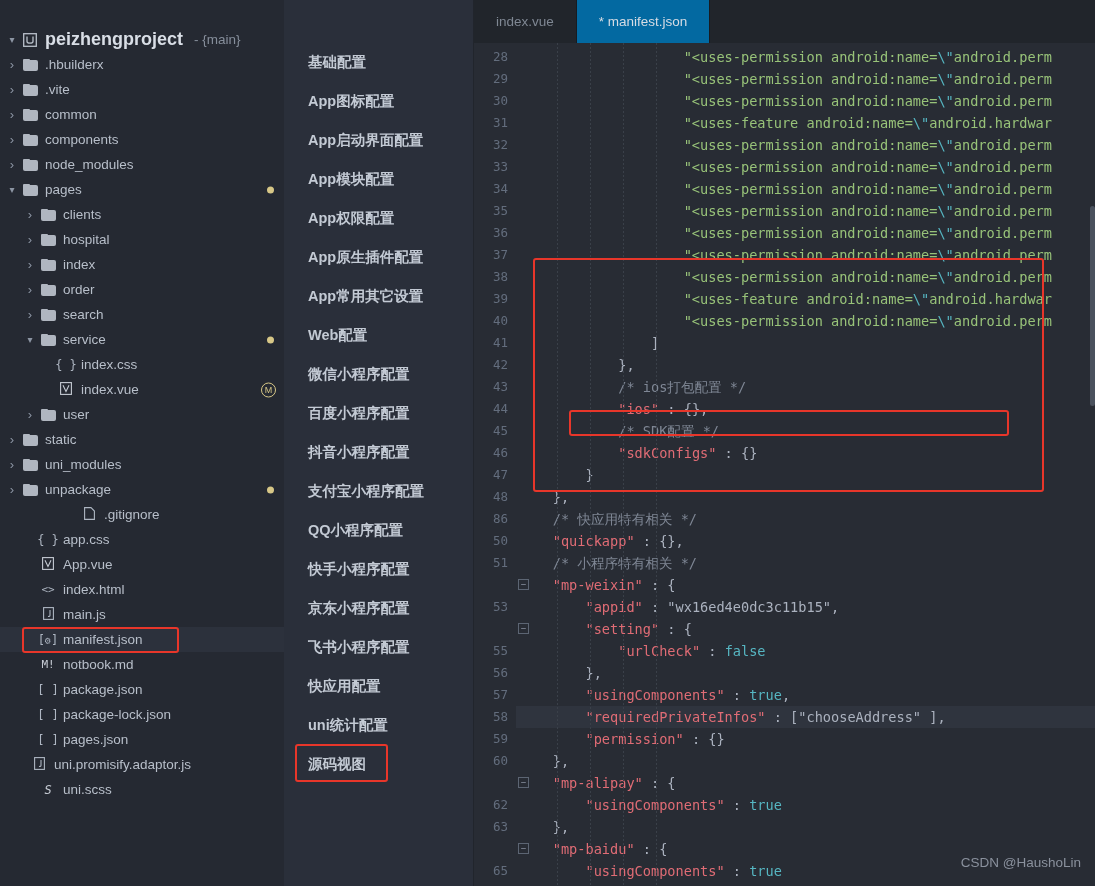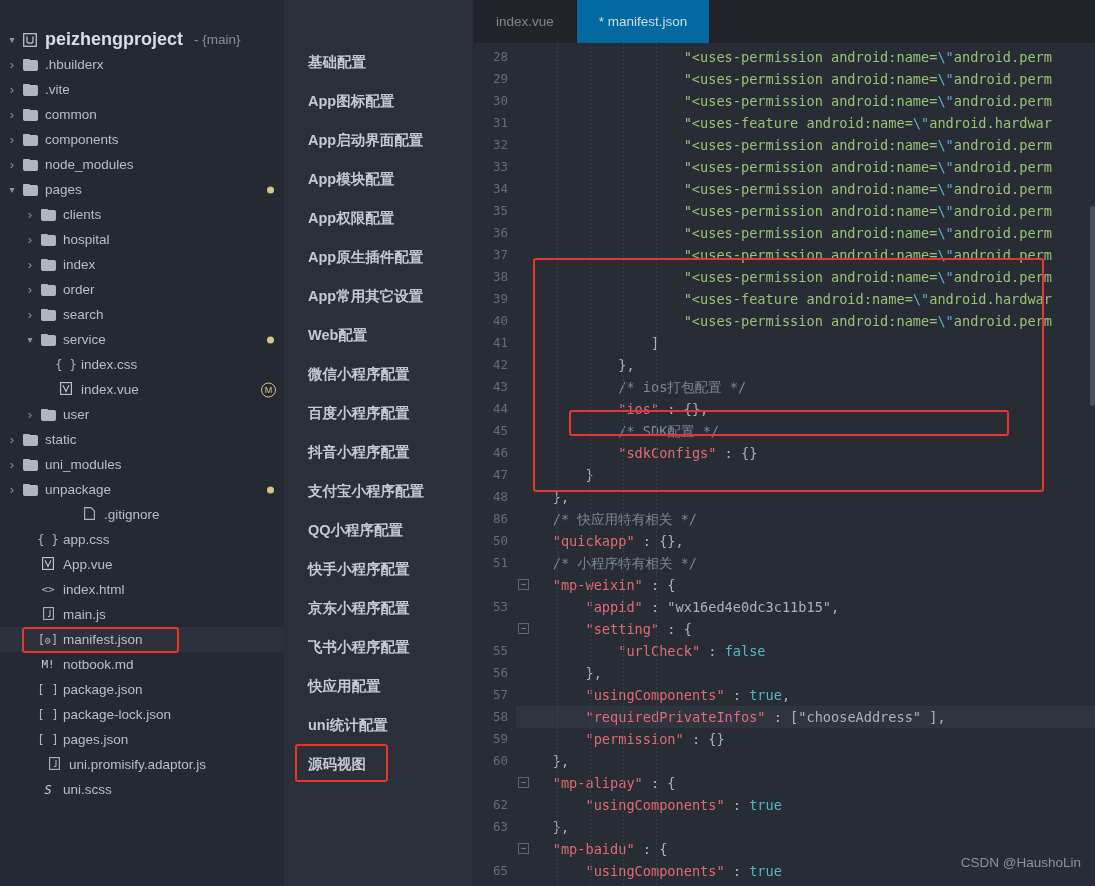--- a/index.html
+++ b/index.html
@@ -446,21 +446,21 @@
           </span>
           <span class="lbl">package-lock.json</span>
         </div>
         <div class="tree-row" style="padding-left: 22px;">
           <span class="tw"></span>
           <span class="ico">
             <span class="ficon ic-arr">[ ]</span>
           </span>
           <span class="lbl">pages.json</span>
         </div>
-        <div class="tree-row" style="padding-left: 28px;">
+        <div class="tree-row" style="padding-left: 13px;">
           <span class="tw"></span>
           <span class="ico">
             <span class="ficon ic-js"><svg width="11" height="13" viewBox="0 0 11 13">
                 <rect x="0.6" y="0.6" width="9.8" height="11.8" fill="none" stroke="#aeb6c2" stroke-width="1.1"></rect>
                 <path d="M7 3 V8.3 Q7 9.8 5 9.4" fill="none" stroke="#aeb6c2" stroke-width="1.1"></path>
               </svg></span>
           </span>
           <span class="lbl">uni.promisify.adaptor.js</span>
         </div>
         <div class="tree-row" style="padding-left: 22px;">

